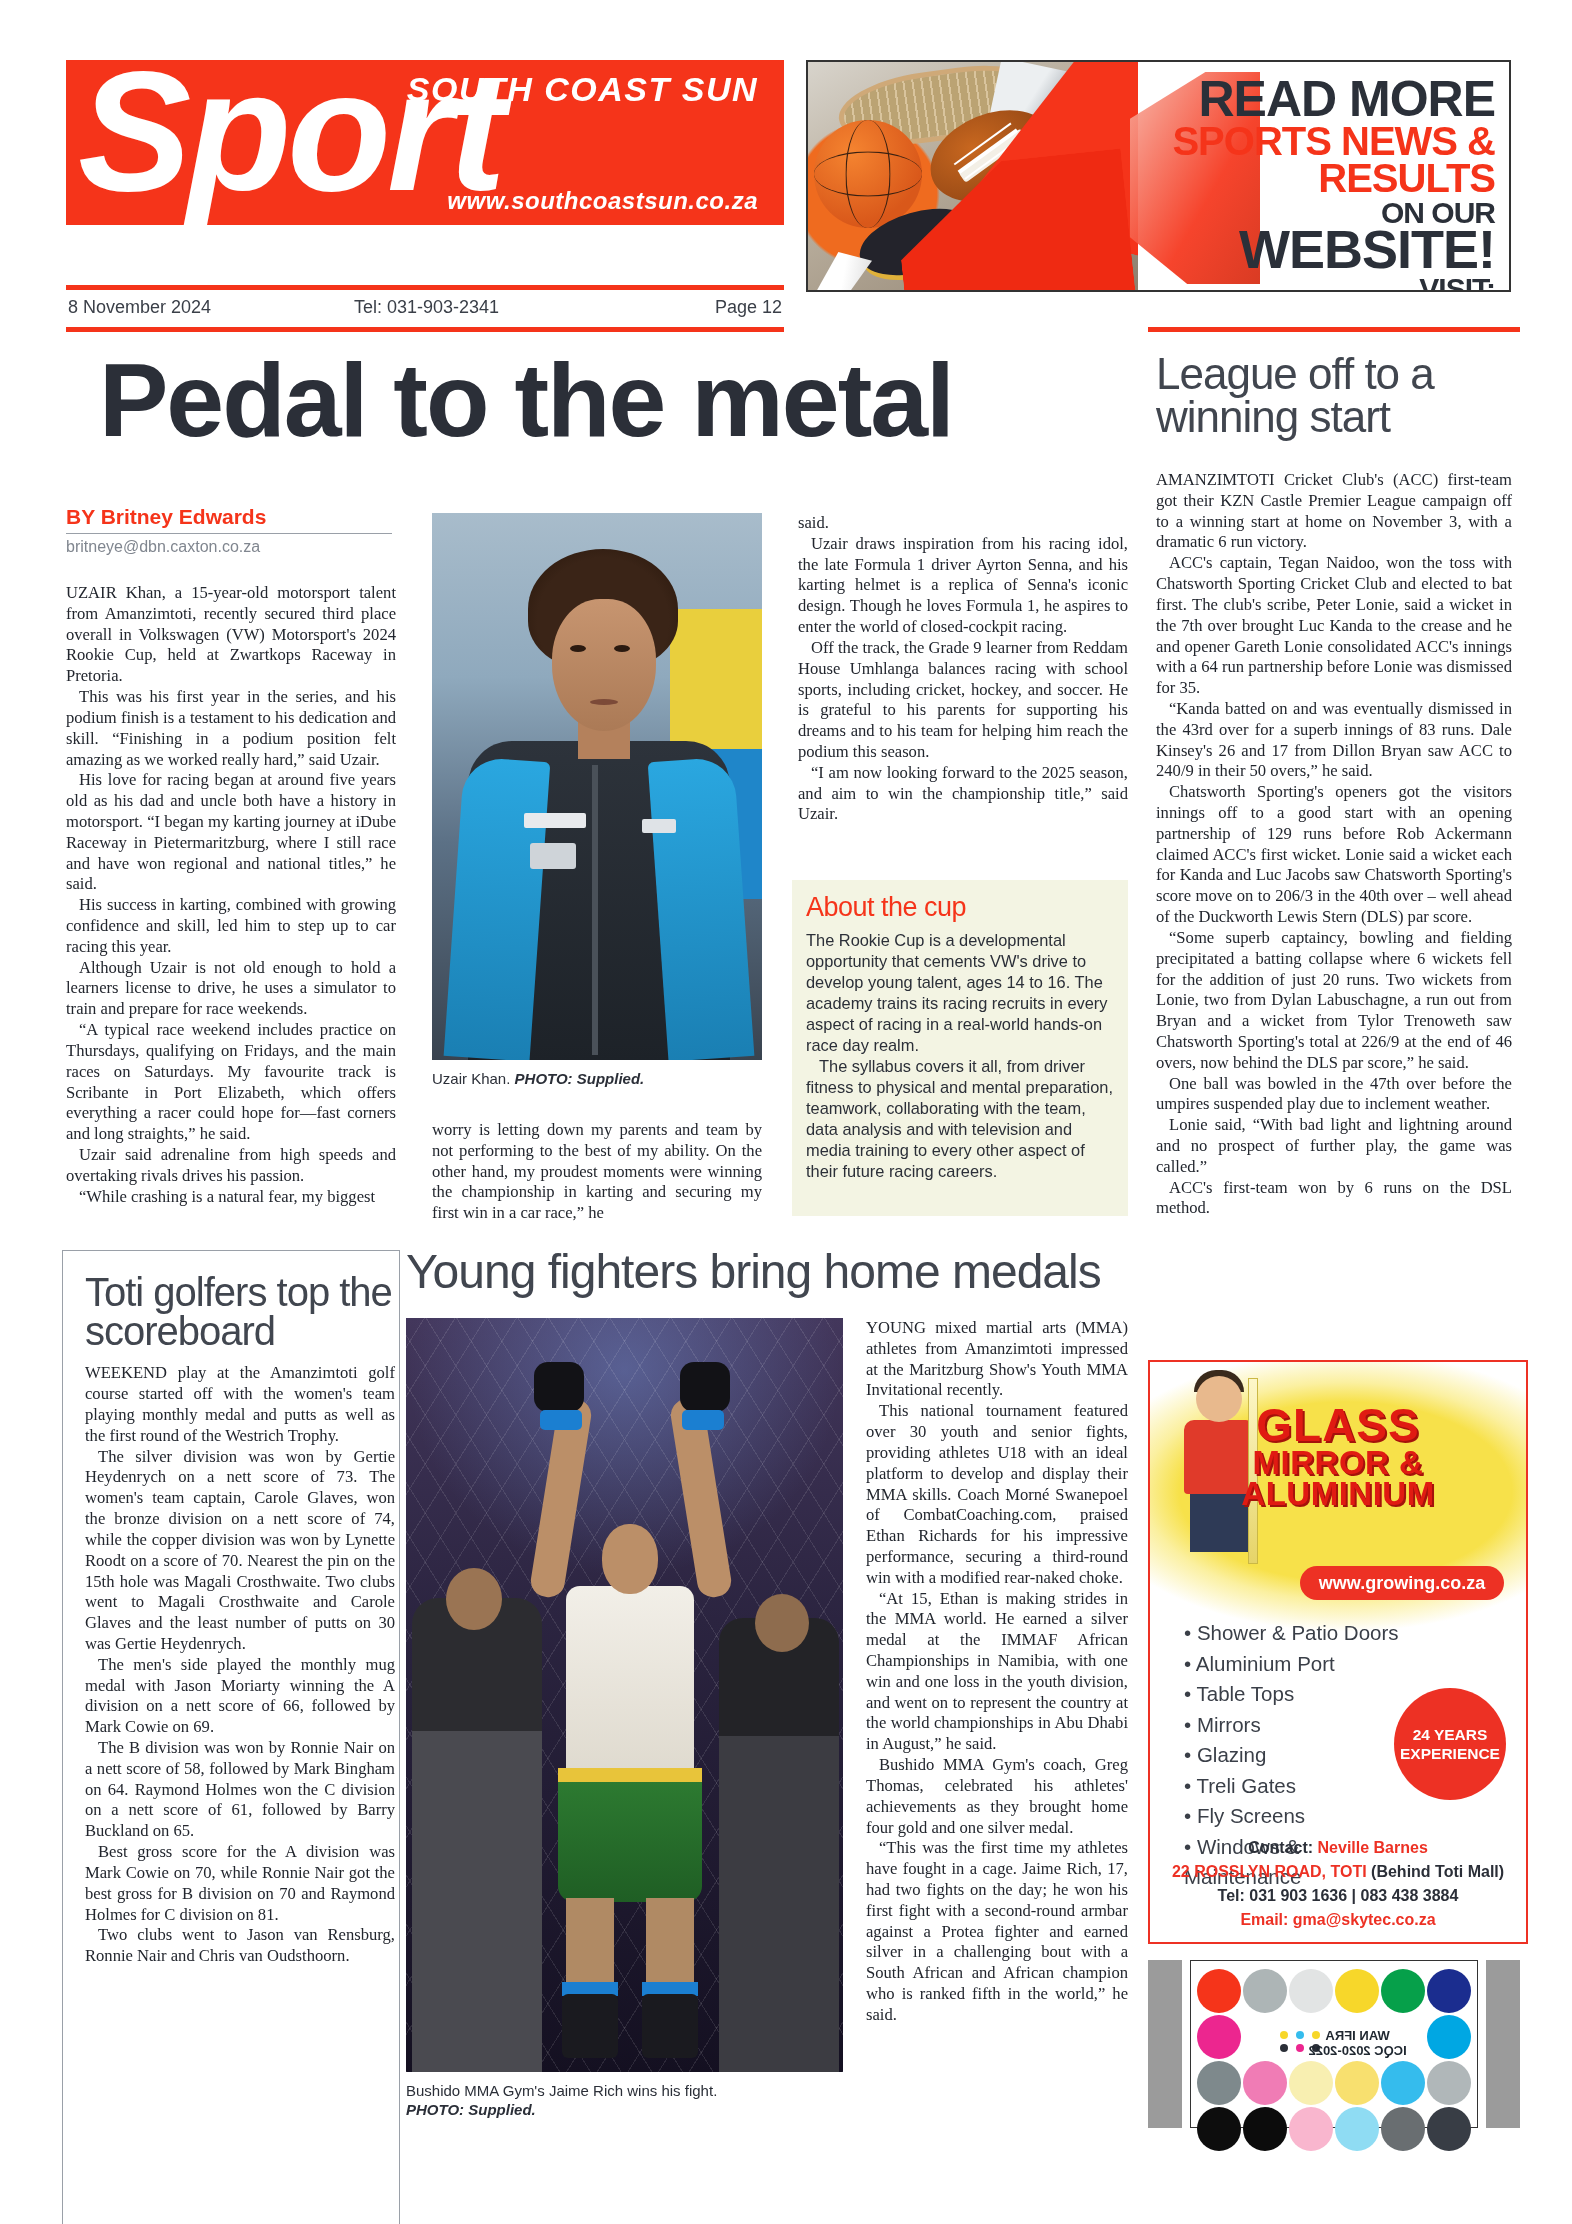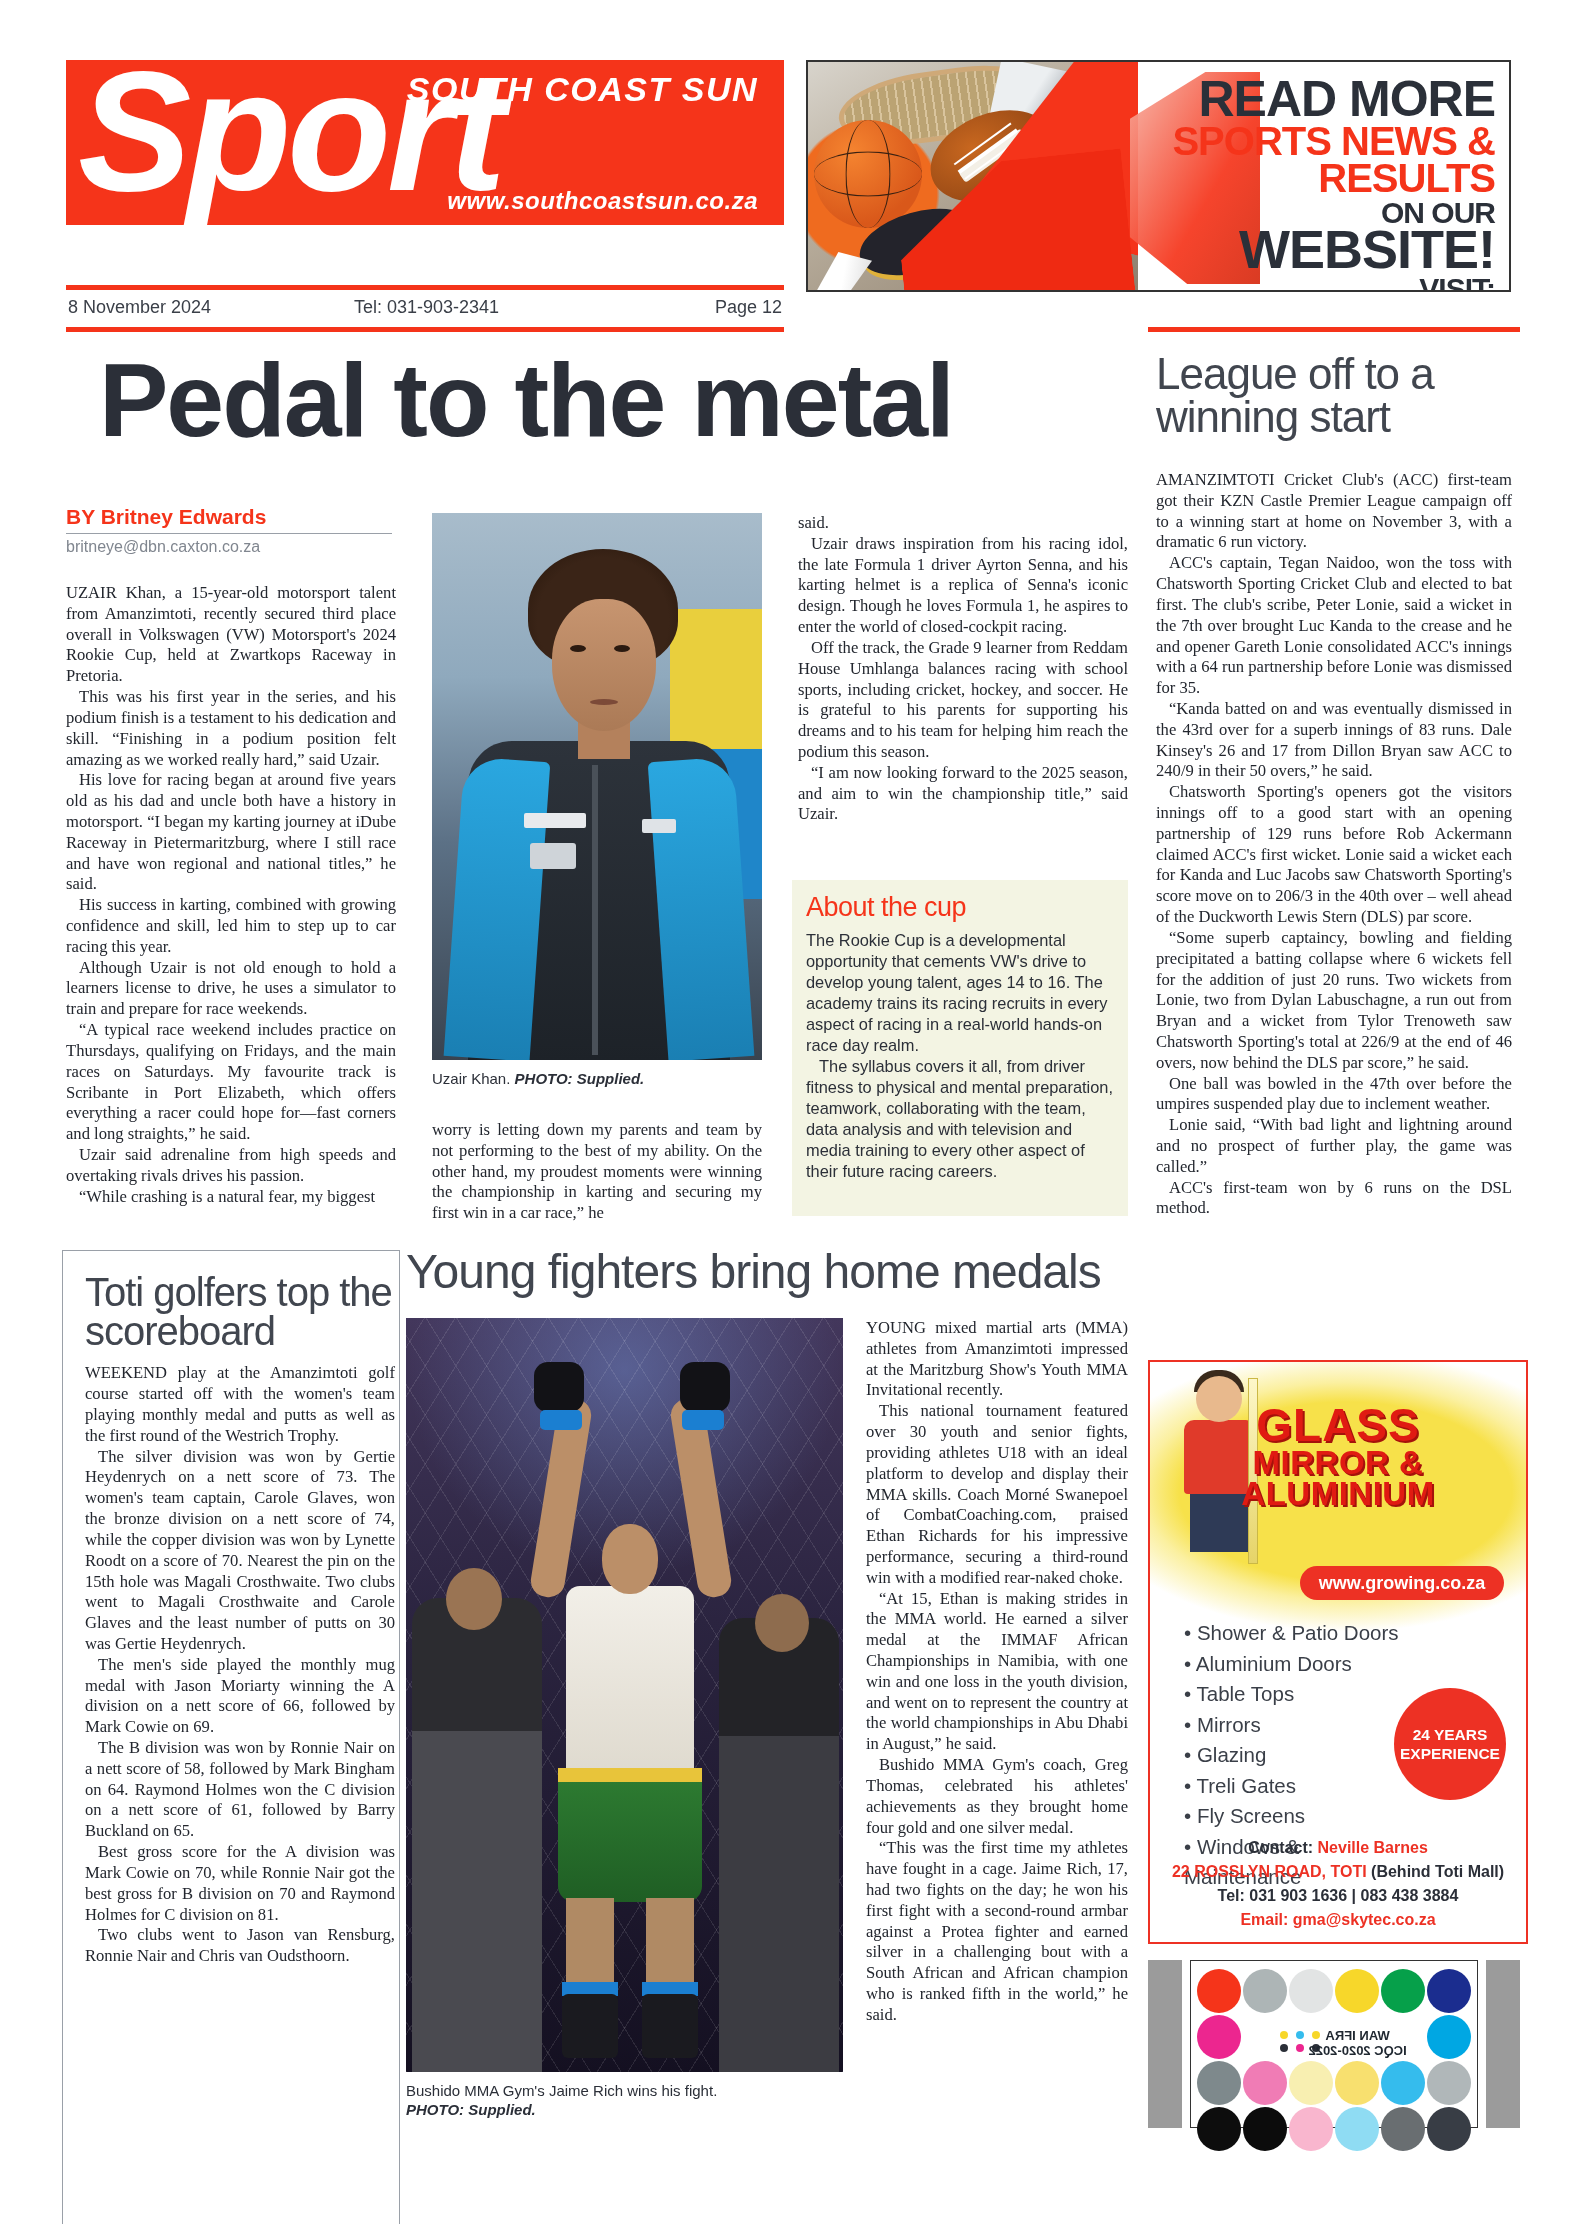--- a/index.html
+++ b/index.html
@@ -497,21 +497,21 @@
     <div class="ga-man-head"></div>
     <div class="ga-pane"></div>
     <div class="ga-title">
       <span class="t1">GLASS</span>
       <span class="t2">MIRROR &amp;</span>
       <span class="t3">ALUMINIUM</span>
     </div>
     <div class="ga-urlpill">www.growing.co.za</div>
     <ul class="ga-list">
         <li>Shower &amp; Patio Doors</li>
-        <li>Aluminium Doors</li>
+        <li>Aluminium Port</li>
         <li>Table Tops</li>
         <li>Mirrors</li>
         <li>Glazing</li>
         <li>Treli Gates</li>
         <li>Fly Screens</li>
         <li>Windows &amp; Maintenance</li>
       </ul>
     <div class="ga-badge">24 YEARS EXPERIENCE</div>
     <div class="ga-contact">
       <div>

